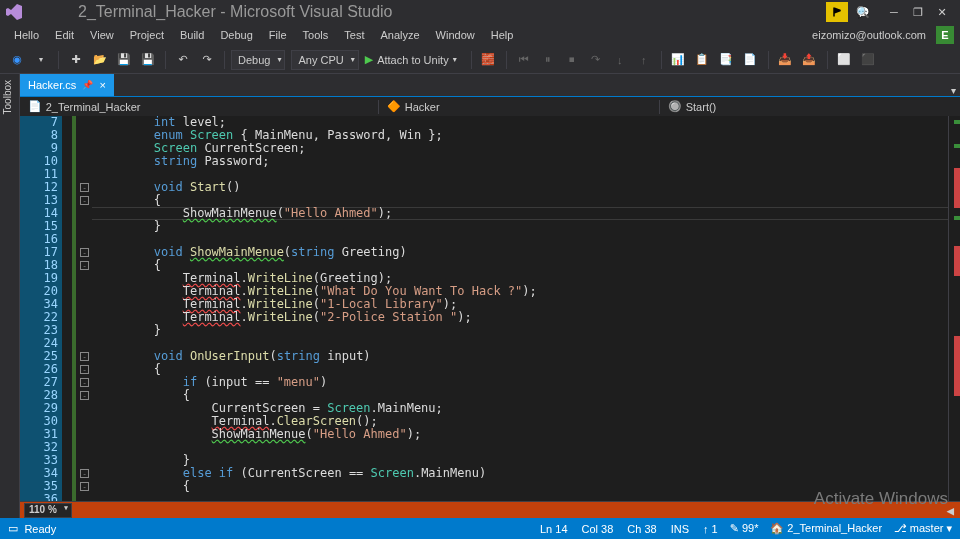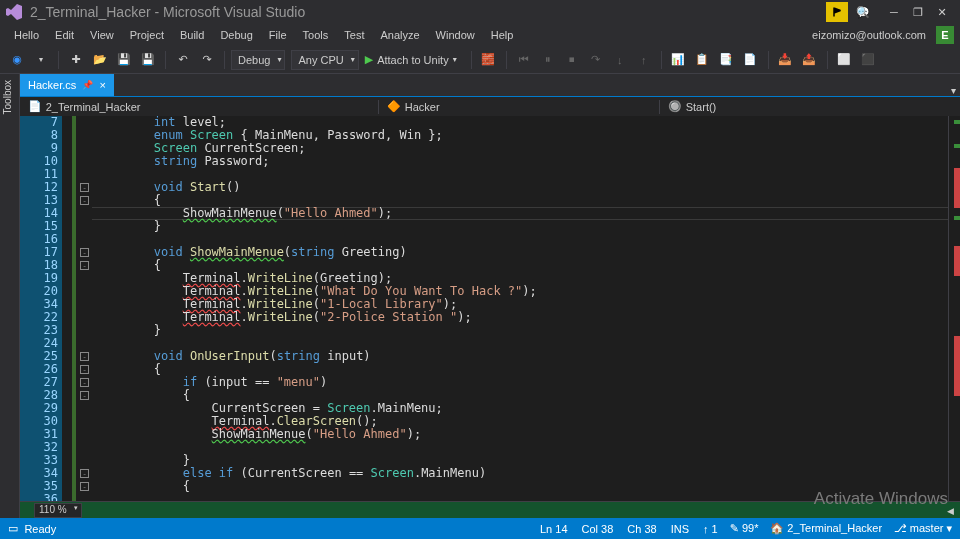--- a/index.html
+++ b/index.html
@@ -1,19 +1,19 @@
 <!DOCTYPE html>
 <html><head>
 <meta charset="utf-8">
 <style>
 * { margin:0; padding:0; box-sizing:border-box; }
 body { width:960px; height:539px; background:#2d2d30; font-family:"Segoe UI",sans-serif; font-size:11px; color:#ccc; overflow:hidden; position:relative; }
 .titlebar { height:24px; background:#2d2d30; display:flex; align-items:center; padding:0 6px; }
 .vs-logo { width:16px; height:16px; margin-right:8px; }
-.title-text { flex:0 0 auto; color:#999; font-size:14px; }
+.title-text { flex:0 0 auto; color:#999; font-size:16px;margin-left:48px; }
 .title-spacer { flex:1; }
 .notif-flag { width:22px; height:20px; background:#e5c100; display:flex; align-items:center; justify-content:center; margin-right:4px; }
 .notif-flag svg { fill:#000; }
 .feedback-icon { width:22px; height:20px; display:flex; align-items:center; justify-content:center; color:#ccc; }
 .quicklaunch { width:140px; height:20px; background:#333337; border:1px solid #3f3f46; color:#999; padding:0 4px; font-size:11px; margin-left:6px; }
 .win-btns { display:flex; margin-left:8px; }
 .win-btn { width:24px; height:20px; display:flex; align-items:center; justify-content:center; color:#ccc; }
 .menubar { height:22px; background:#2d2d30; display:flex; align-items:center; padding:0 6px; }
 .menu-item { padding:2px 8px; color:#ccc; font-size:11px; }
 .menu-spacer { flex:1; }
@@ -49,21 +49,21 @@
 .str { color:#d69d85; }
 .mth { color:#dcdcaa; }
 .squiggle { text-decoration:underline wavy #4ec94e; text-decoration-skip-ink:none; }
 .squiggle-r { text-decoration:underline wavy #f14c4c; }
 .current-line { position:absolute; left:0; right:0; height:13px; border-top:1px solid #3a3a3a; border-bottom:1px solid #3a3a3a; }
 .fold-square { position:absolute; width:9px; height:9px; border:1px solid #888; background:#1e1e1e; left:2px; color:#888; font-size:8px; line-height:7px; text-align:center;}
 .scroll-overview { width:12px; background:#1e1e1e; border-left:1px solid #3f3f46; position:relative;}
 .overview-mark { position:absolute; right:0; width:6px; height:4px; }
 .om-green { background:#3a8f3a; }
 .om-red { background:#c44; }
-.zoom-bar { height:18px; background:#14532d; border-top:1px solid #3f3f46; display:flex; align-items:center; padding-left:14px; color:#ccc; font-size:10px; }
+.zoom-bar { height:18px; background:#c2410c; border-top:1px solid #3f3f46; display:flex; align-items:center; padding-left:4px; color:#ccc; font-size:10px;font-weight:bold; }
 .zoom-combo { background:#252526; border:1px solid #3f3f46; padding:0 14px 0 4px; height:15px; font-size:10px; position:relative; color:#ccc;}
 .zoom-combo::after { content:"▾"; position:absolute; right:3px; font-size:7px; }
 .tabs-right { margin-left:auto; padding-right:4px; color:#ccc; font-size:10px;}
 .statusbar { height:21px; background:#007acc; display:flex; align-items:center; color:#fff; font-size:11px; padding:0 8px; gap:14px; position:absolute; bottom:0; left:0; right:0;}
 .status-left { display:flex; align-items:center; gap:6px; }
 .status-right { margin-left:auto; display:flex; align-items:center; gap:12px; }
 .watermark { position:absolute; right:12px; bottom:30px; color:#666; text-align:left; pointer-events:none;margin-left:20px; }
 .watermark .wm1 { font-size:17px; color:#7a7a7a; }
 .watermark .wm2 { font-size:11px; color:#6a6a6a; }
 </style>

